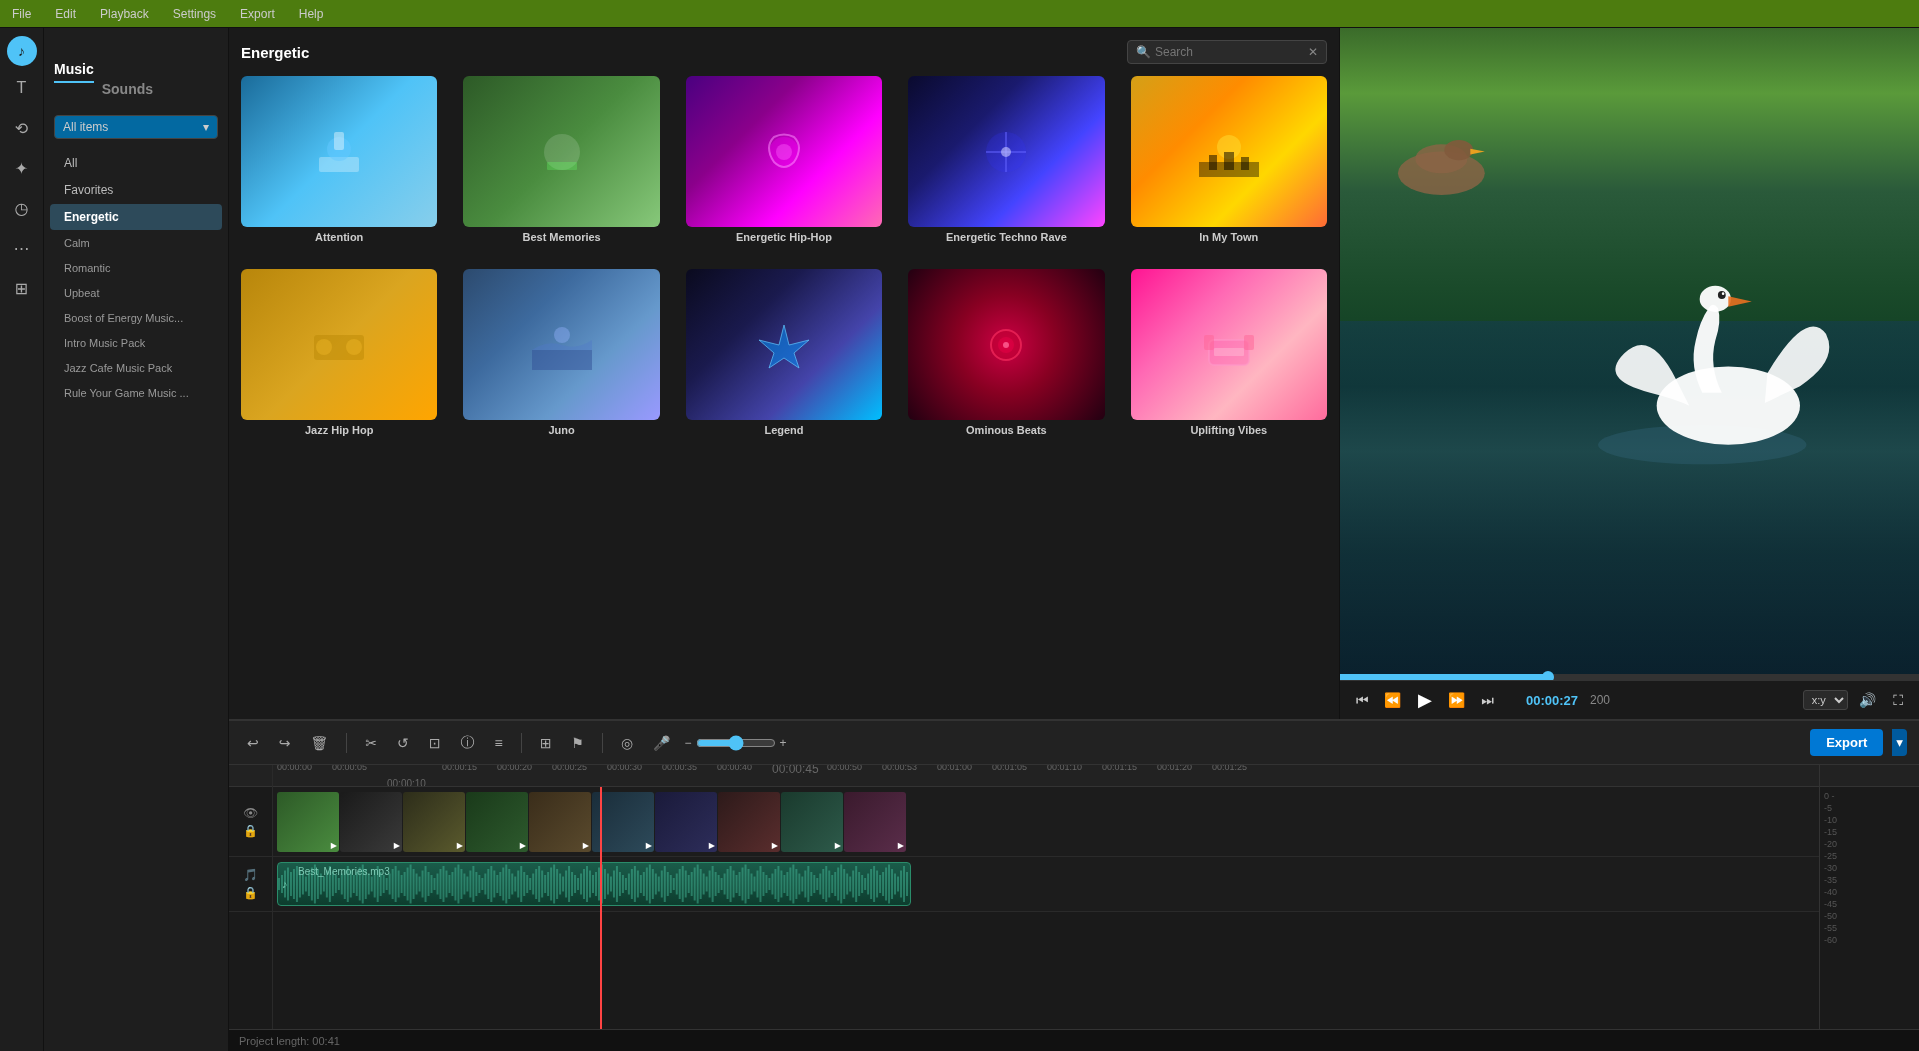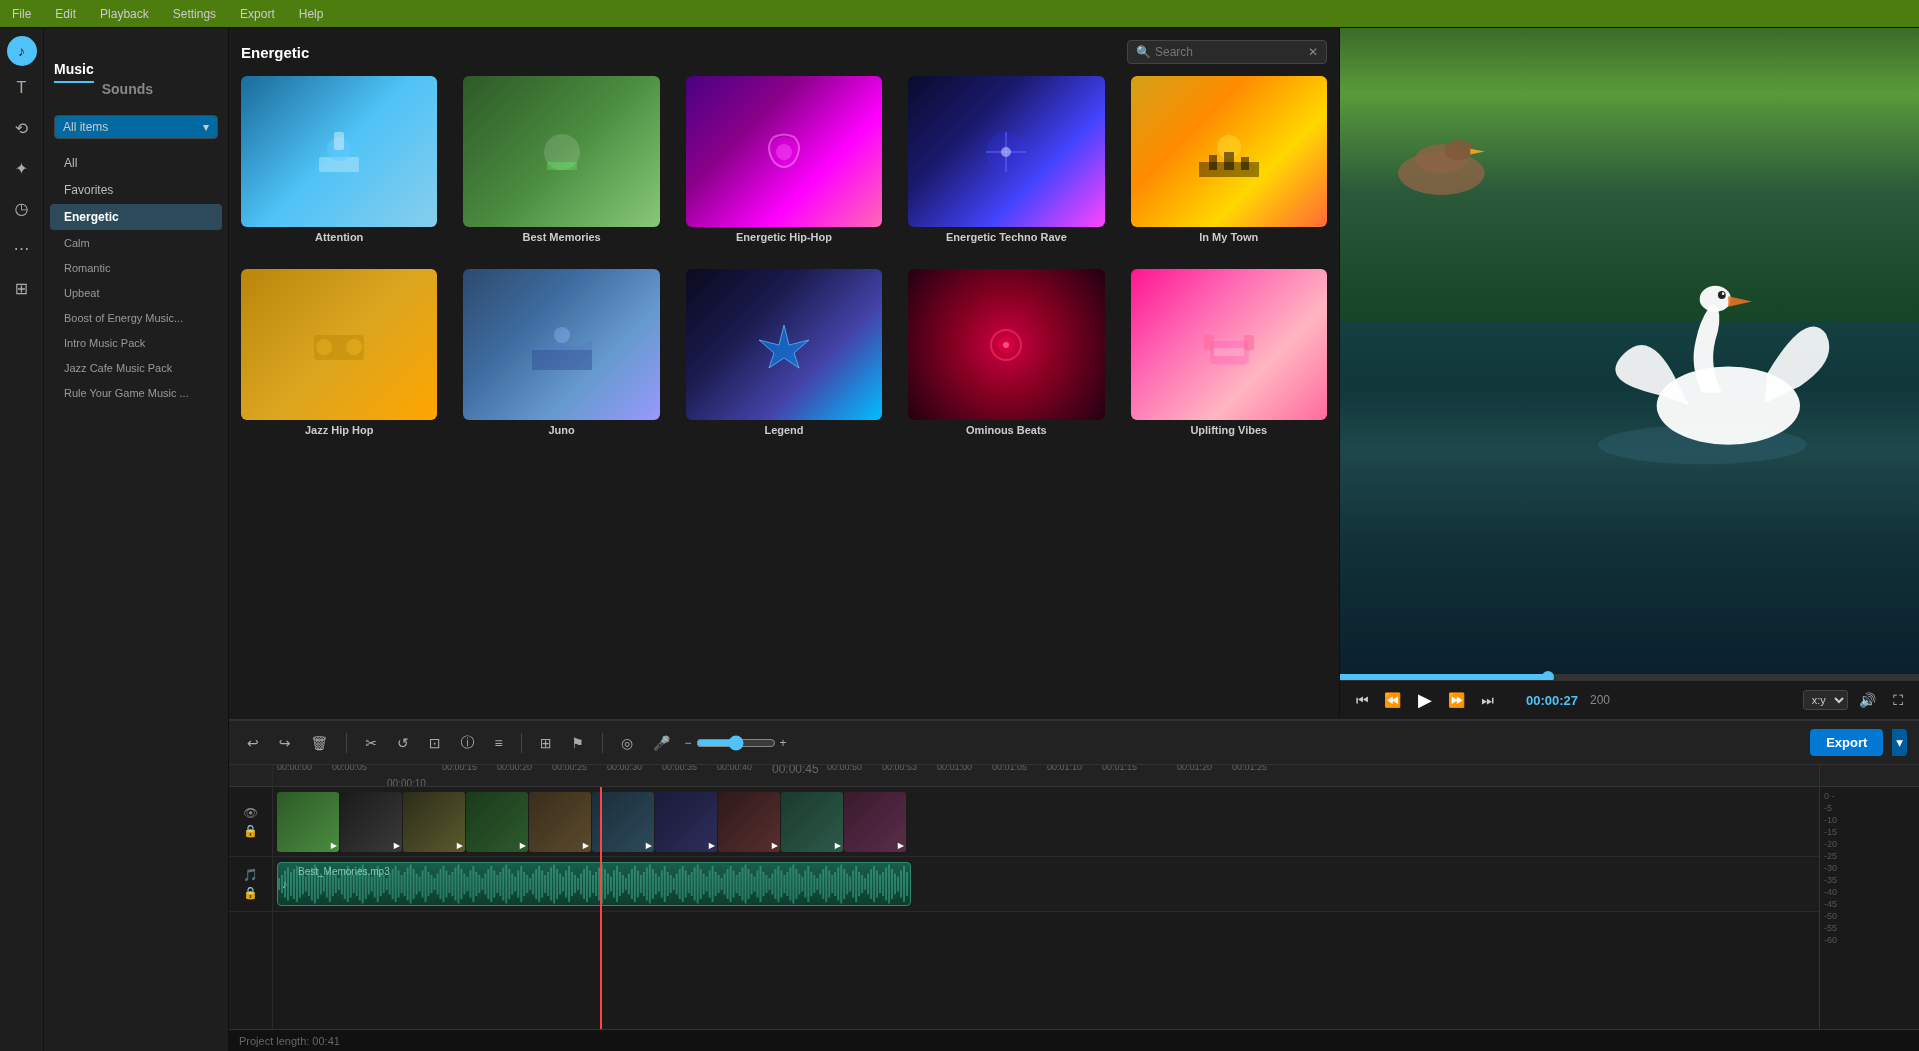--- a/index.html
+++ b/index.html
@@ -427,22 +427,22 @@
               <span style="font-size:9px;color:#666;width:55px;flex-shrink:0;">00:00:30</span>
               <span style="font-size:9px;color:#666;width:55px;flex-shrink:0;">00:00:35</span>
               <span style="font-size:9px;color:#666;width:55px;flex-shrink:0;">00:00:40</span>
               <span style="font-size:12px;color:#666;width:55px;flex-shrink:0;">00:00:45</span>
               <span style="font-size:9px;color:#666;width:55px;flex-shrink:0;">00:00:50</span>
               <span style="font-size:9px;color:#666;width:55px;flex-shrink:0;">00:00:53</span>
               <span style="font-size:9px;color:#666;width:55px;flex-shrink:0;">00:01:00</span>
               <span style="font-size:9px;color:#666;width:55px;flex-shrink:0;">00:01:05</span>
               <span style="font-size:9px;color:#666;width:55px;flex-shrink:0;">00:01:10</span>
               <span style="font-size:9px;color:#666;width:55px;flex-shrink:0;">00:01:15</span>
-              <span style="font-size:9px;color:#666;width:55px;flex-shrink:0;text-align:right;">00:01:20</span>
-              <span style="font-size:9px;color:#666;width:55px;flex-shrink:0;text-align:right;">00:01:25</span>
+              <span style="font-size:9px;color:#666;width:55px;flex-shrink:0;">00:01:20</span>
+              <span style="font-size:9px;color:#666;width:55px;flex-shrink:0;">00:01:25</span>
             </div>
           </div>
 
           <div class="tl-tracks">
 
             <div class="tl-playhead"></div>
 
             <div class="video-track">
               <div class="video-clips">
                 <div class="video-clip">

